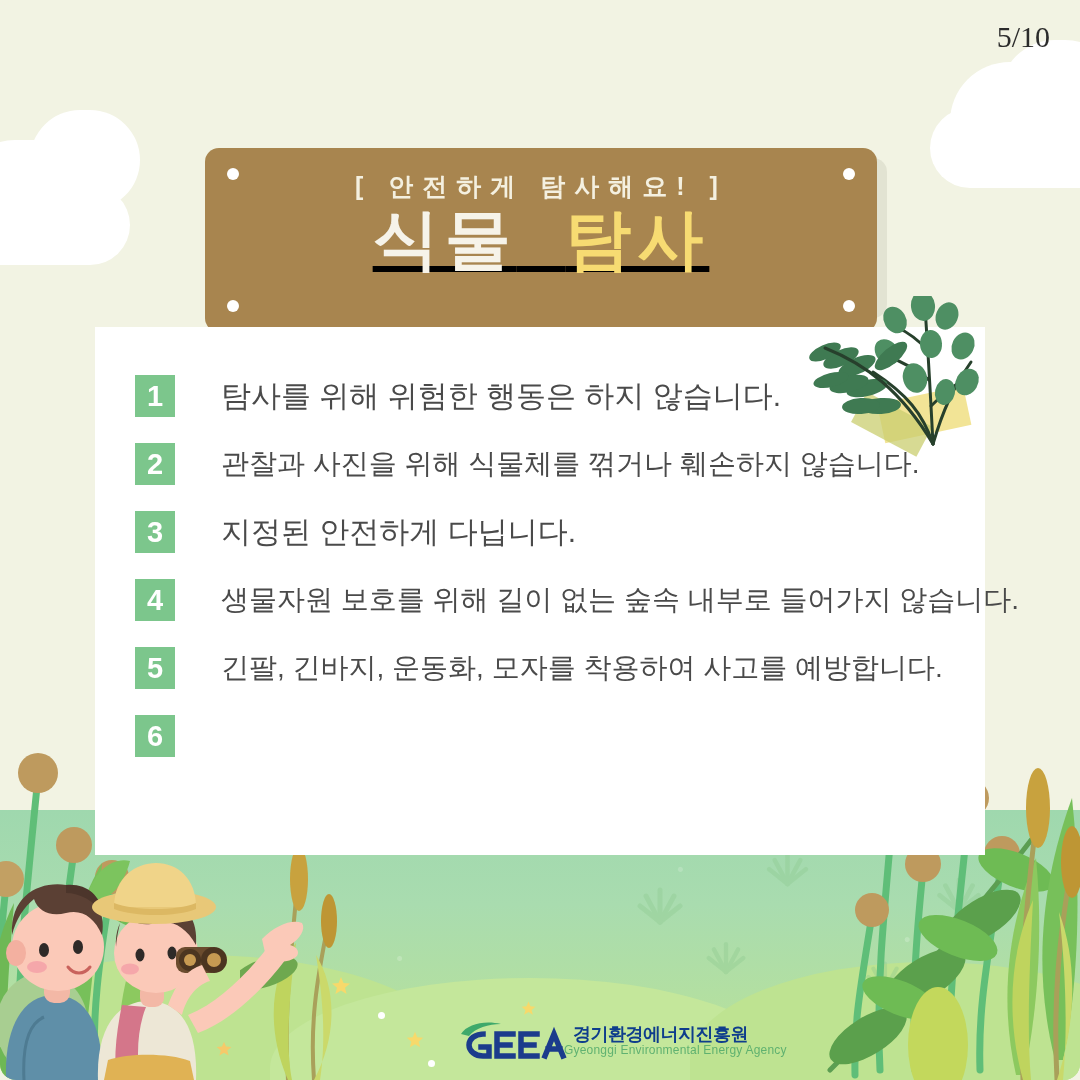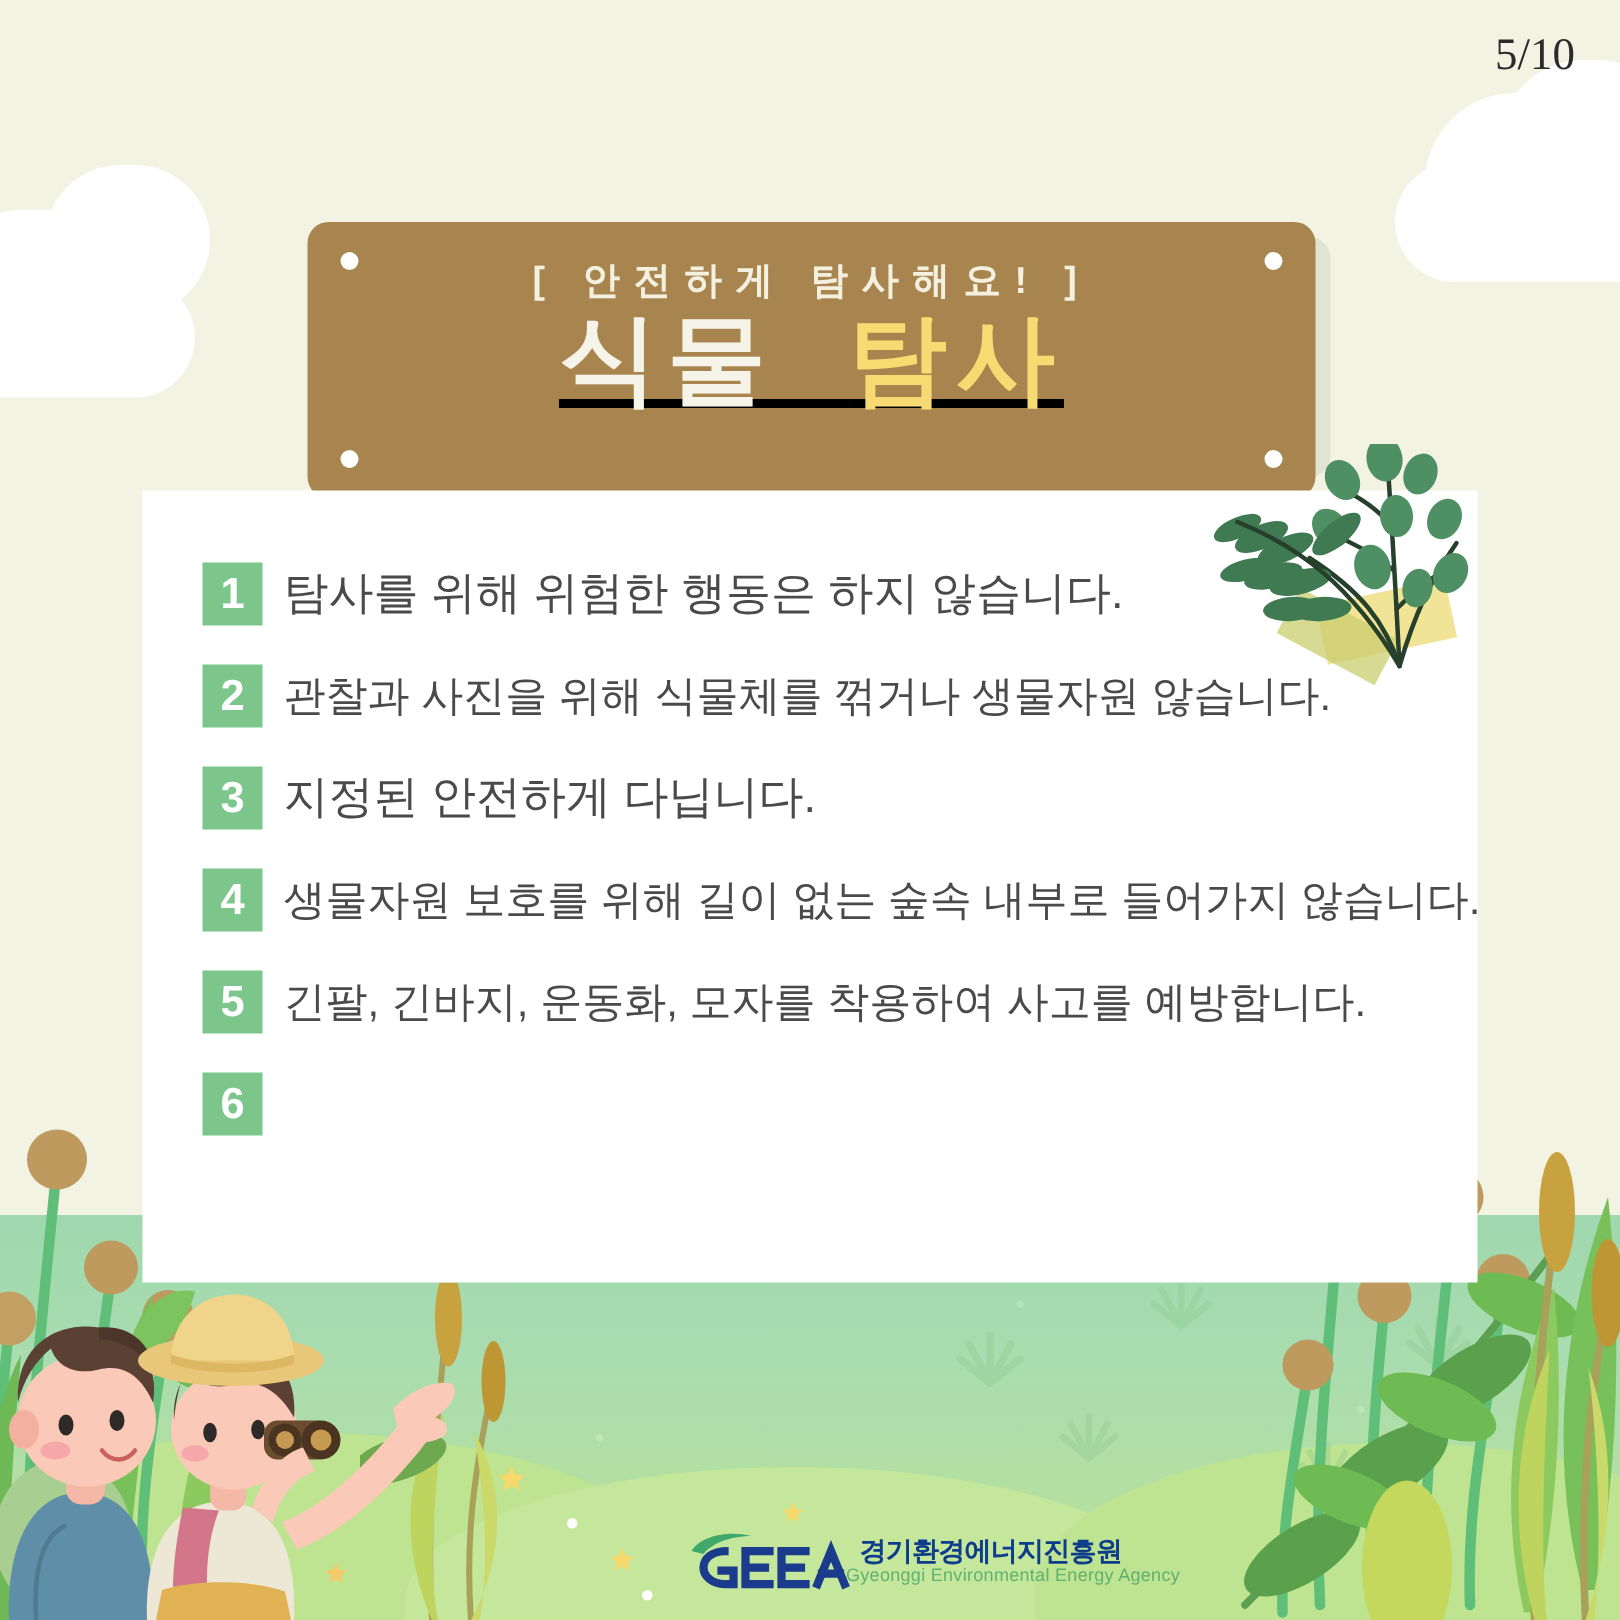--- a/index.html
+++ b/index.html
@@ -2,21 +2,21 @@
 <html><head>
 <meta charset="utf-8">
 <style>
   * { margin:0; padding:0; box-sizing:border-box; }
   html,body { width:1080px; height:1080px; overflow:hidden; }
   body {
     font-family:"Liberation Sans","DejaVu Sans",sans-serif;
     background:#F2F3E3;
     position:relative;
   }
-  #stage { position:absolute; inset:0; width:1080px; height:1080px; overflow:hidden; }
+  #stage { position:absolute; inset:0; width:1080px; height:1080px; overflow:hidden;border-radius:16px; }
 
   
   .sky { position:absolute; left:0; top:0; width:1080px; height:830px; background:#F2F3E3; }
 
   .cloud { position:absolute; background:#FFFFFF; border-radius:999px; }
 
   
   .ground-back {
     position:absolute; left:0; top:810px; width:1080px; height:270px;
     background:linear-gradient(180deg,#9FD8AE 0%, #A9DCAF 35%, #BBE295 100%);
@@ -95,20 +95,21 @@
   .badge {
     flex:0 0 auto; width:40px; height:42px;
     background:#7CC68C; color:#FFFFFF;
     font-size:29px; font-weight:bold;
     display:flex; align-items:center; justify-content:center;
     margin-right:14px;
   }
   .row-text {
     font-size:30px; color:#4A4A4A; line-height:42px;
     white-space:nowrap;
+    margin-left:32px;
   }
   .row.tight .row-text { font-size:28px; }
 
   
   .sprig { position:absolute; left:795px; top:296px; width:190px; height:165px; }
 
   
   .page-num {
     position:absolute; right:30px; top:20px;
     font-size:30px; color:#2B2B2B;
@@ -386,21 +387,21 @@
   <div class="card">
     <div class="list">
 
       <div class="row">
         <div class="badge">1</div>
         <div class="row-text">탐사를 위해 위험한 행동은 하지 않습니다.</div>
       </div>
 
       <div class="row tight">
         <div class="badge">2</div>
-        <div class="row-text">관찰과 사진을 위해 식물체를 꺾거나 생물자원 않습니다.</div>
+        <div class="row-text">관찰과 사진을 위해 식물체를 꺾거나 훼손하지 않습니다.</div>
       </div>
 
       <div class="row">
         <div class="badge">3</div>
         <div class="row-text">지정된 안전하게 다닙니다.</div>
       </div>
 
       <div class="row tight">
         <div class="badge">4</div>
         <div class="row-text">생물자원 보호를 위해 길이 없는 숲속 내부로 들어가지 않습니다.</div>

